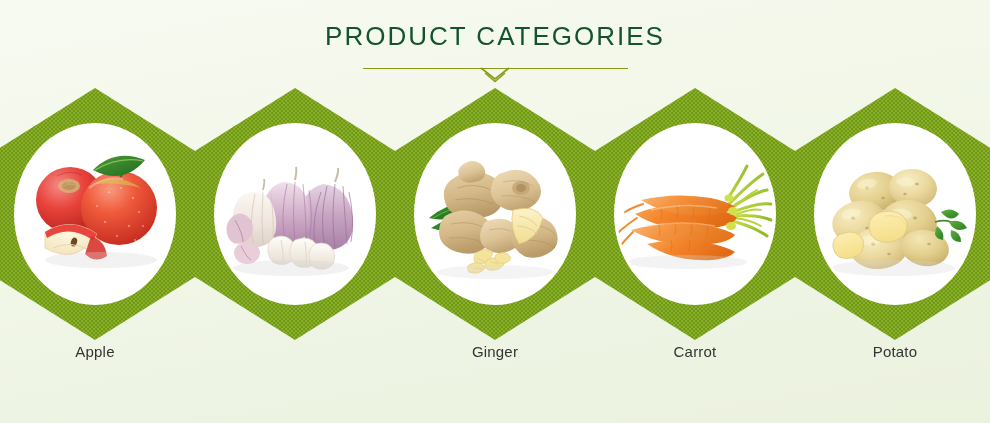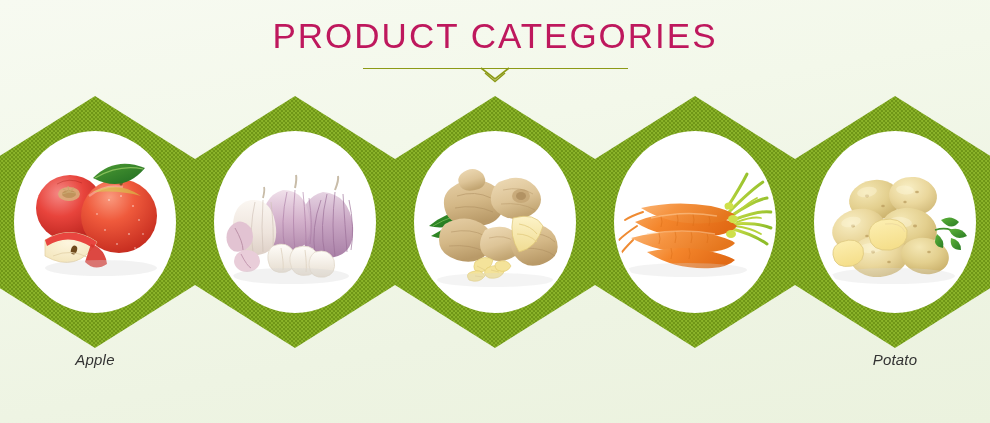--- a/index.html
+++ b/index.html
@@ -8,36 +8,36 @@
   body {
     font-family:"Liberation Sans", sans-serif;
     background: linear-gradient(170deg, #f7faf1 0%, #f3f8ea 35%, #eef4e3 70%, #ebf2de 100%);
     position:relative;
   }
 
   
   .title-wrap { position:absolute; top:14px; left:0; width:990px; text-align:center; }
   .title {
     font-family:"Liberation Sans", sans-serif;
-    font-size:35px;
+    font-size:26px;
     font-weight:300;
     letter-spacing:2.0px;
-    color:#be185d;
+    color:#14532d;
     line-height:44px;
     white-space:nowrap;
   }
   .divider { position:absolute; top:66px; left:0; width:990px; height:22px; }
   .divider .rule {
     position:absolute; top:2px; left:363px; width:265px; height:1px;
     background:#8c9a16;
   }
   .divider .chev { position:absolute; top:-2px; left:473px; width:44px; height:24px; }
 
   
-  .hex-row { position:absolute; top:96px; left:0; width:990px; height:296px;font-style:italic; }
+  .hex-row { position:absolute; top:88px; left:0; width:990px; height:296px; }
 
   .cell { position:absolute; top:0; width:200px; height:296px; }
   .cell.c0 { left:-5px;  }
   .cell.c1 { left:195px; }
   .cell.c2 { left:395px; }
   .cell.c3 { left:595px; }
   .cell.c4 { left:795px; }
 
   .hex {
     position:absolute; top:0; left:0; width:200px; height:252px;
@@ -357,20 +357,21 @@
           <g stroke="#e8d48c" stroke-width="1" fill="none">
             <path d="M60 132 l8 4"></path>
               <path d="M74 136 l8 2"></path>
               <path d="M58 142 l8 1"></path>
           </g>
 
           <ellipse cx="78" cy="146" rx="58" ry="7" fill="#d6d6d6" opacity="0.28"></ellipse>
         </svg>
       </div>
     </div>
+    <div class="cap">Ginger</div>
   </div>
 
   <div class="cell c3">
     <div class="hex">
       <svg width="200" height="252" viewBox="0 0 200 252" xmlns="http://www.w3.org/2000/svg">
         <defs>
           <pattern id="dots3" width="4" height="4" patternUnits="userSpaceOnUse">
             <rect width="4" height="4" fill="#8cb52a"></rect>
             <circle cx="1" cy="1" r="1.25" fill="#6f9616"></circle>
             <circle cx="3" cy="3" r="1.25" fill="#6f9616"></circle>
@@ -452,20 +453,21 @@
           <g fill="#cfe04a">
             <ellipse cx="116" cy="85" rx="5" ry="4"></ellipse>
             <ellipse cx="114" cy="100" rx="5" ry="4"></ellipse>
             <ellipse cx="112" cy="72" rx="4.5" ry="3.6"></ellipse>
           </g>
 
           <ellipse cx="70" cy="136" rx="60" ry="7" fill="#d7d7d7" opacity="0.3"></ellipse>
         </svg>
       </div>
     </div>
+    <div class="cap">Carrot</div>
   </div>
 
   <div class="cell c4">
     <div class="hex">
       <svg width="200" height="252" viewBox="0 0 200 252" xmlns="http://www.w3.org/2000/svg">
         <defs>
           <pattern id="dots4" width="4" height="4" patternUnits="userSpaceOnUse">
             <rect width="4" height="4" fill="#8cb52a"></rect>
             <circle cx="1" cy="1" r="1.25" fill="#6f9616"></circle>
             <circle cx="3" cy="3" r="1.25" fill="#6f9616"></circle>

